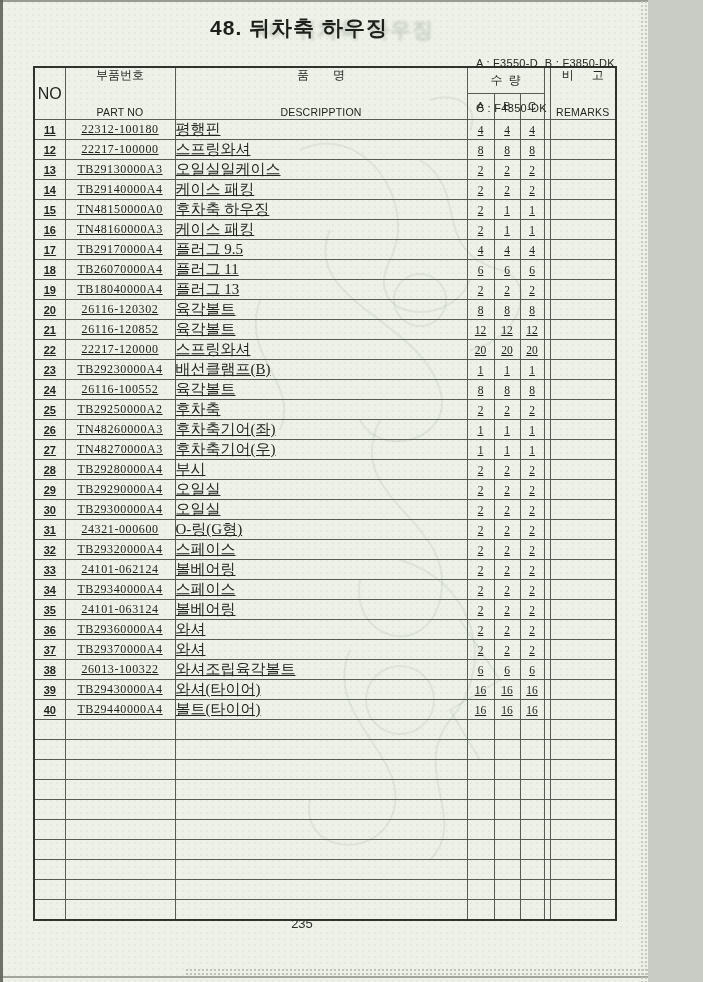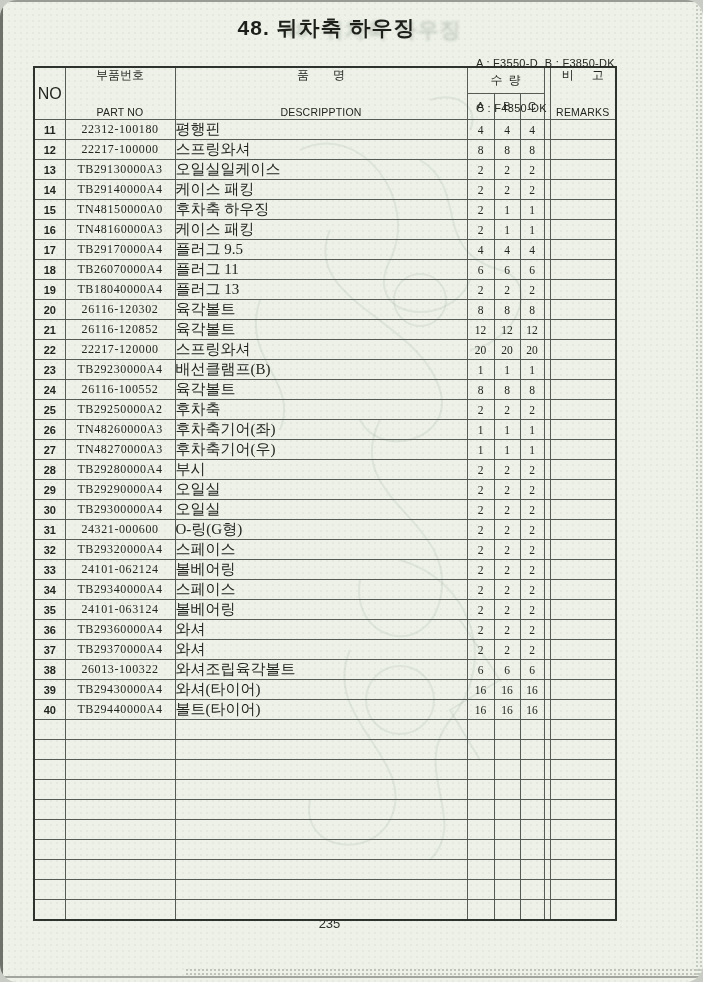--- a/index.html
+++ b/index.html
@@ -1,25 +1,24 @@
 <!DOCTYPE html>
 <html><head>
 <meta charset="utf-8">
 <style>
   html,body{margin:0;padding:0;background:#c8ccc4;}
   .page{
     position:relative;
-    width:703px;height:982px;
+    width:648px;height:982px;
     background:#edf1e8;
     background-image:radial-gradient(rgba(150,160,148,0.10) 0.8px, transparent 1px);
     background-size:6px 6px;
     overflow:hidden;
     font-family:"Liberation Serif", serif;
     color:#22251f;
-    border-radius:17px;
   }
   
   .edge-left{position:absolute;left:0;top:0;bottom:0;width:3px;background:#565a52;opacity:.85;}
   .edge-top{position:absolute;left:0;top:0;right:0;height:2px;background:#5e625a;opacity:.6;}
   .edge-bottom-line{position:absolute;left:0;right:0;top:976px;height:2px;background:#62665e;opacity:.55;}
   .band-bottom{position:absolute;left:185px;right:0;top:968px;height:7px;
     background-image:radial-gradient(#b3b9ae 1px, transparent 1.3px);background-size:4px 4px;opacity:.8;}
   .edge-right{position:absolute;right:0;top:0;bottom:0;width:8px;
     background-image:radial-gradient(#bcc2b7 1px, transparent 1.3px);background-size:4px 4px;opacity:.8;}
 
@@ -48,21 +47,21 @@
   table.parts th, table.parts td{
     border:1px solid #575b55;
     padding:0;margin:0;overflow:hidden;vertical-align:middle;
   }
   thead tr{height:22px;}
   thead th{font-weight:normal;text-align:center;}
   .th-ko{font-family:"Liberation Serif", serif;font-size:12px;white-space:pre;line-height:14px;}
   .th-en{font-family:"Liberation Sans", sans-serif;font-size:10.5px;line-height:13px;letter-spacing:0.2px;margin-top:24px;}
   .th-no{font-family:"Liberation Sans", sans-serif;font-size:16px;}
   .th-qty-letter{font-family:"Liberation Sans", sans-serif;font-size:11px;}
-  tbody tr.data-row{height:19.8px;}
+  tbody tr.data-row{height:19.8px;text-decoration:underline;}
   tbody tr.empty-row{height:20px;}
   td.cell-no{font-family:"Liberation Sans", sans-serif;font-weight:bold;font-size:11px;text-align:center;}
   td.cell-part{font-size:12px;text-align:center;letter-spacing:0.6px;white-space:nowrap;}
   td.cell-desc{font-size:15px;text-align:left;padding-left:8px;white-space:nowrap;}
   td.cell-qty{font-size:11.5px;text-align:center;}
   td.cell-remarks{font-size:11px;}
   .gapcol{padding:0;}
   .pagenum{
     position:absolute;top:916px;left:0;width:100%;
     text-align:center;transform:translateX(-22px);

